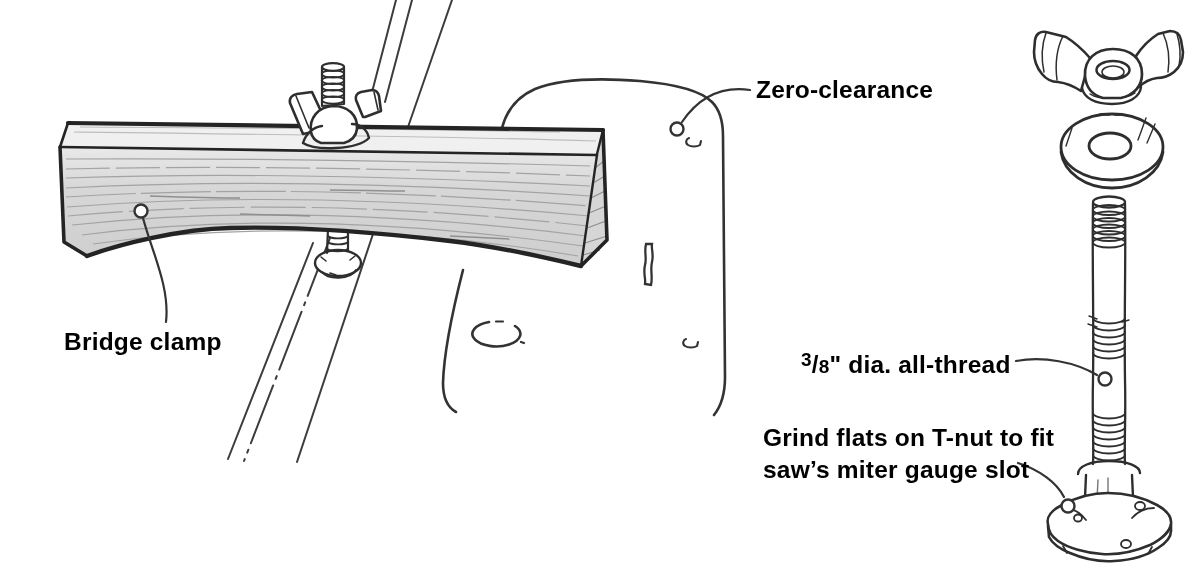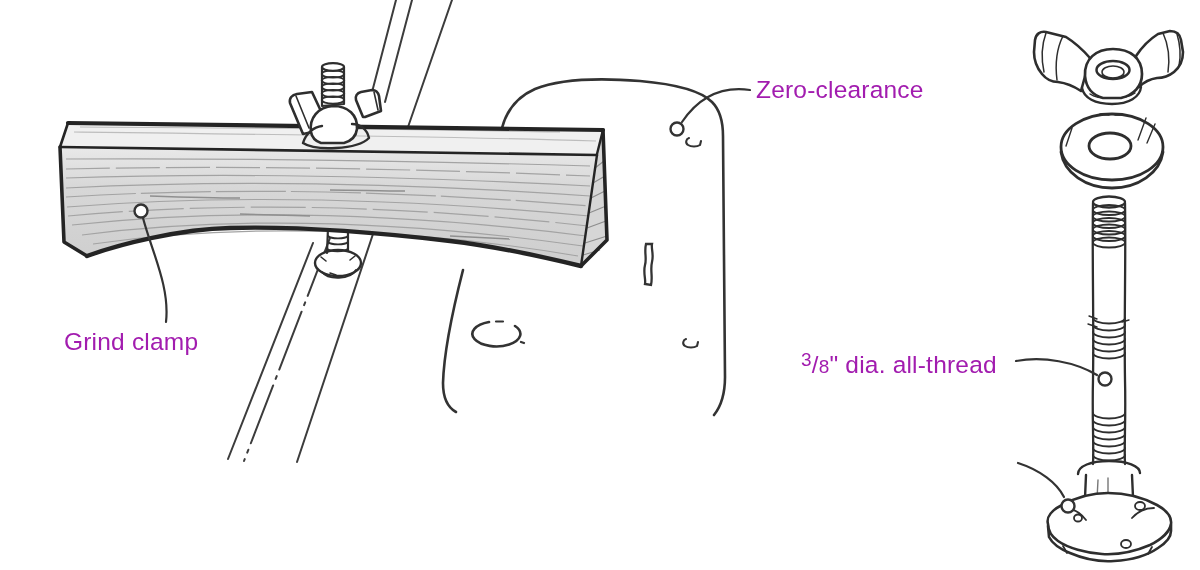--- a/index.html
+++ b/index.html
@@ -2,22 +2,22 @@
 <html><head>
 <meta charset="utf-8">
 <style>
   html,body{margin:0;padding:0;background:#fff;}
   .stage{
     position:relative;width:1200px;height:570px;background:#ffffff;
     font-family:"Liberation Sans", sans-serif;overflow:hidden;
   }
   .stage svg{position:absolute;left:0;top:0;}
   .label{
-    position:absolute;color:#a21caf;font-size:24.5px;line-height:32px;
-    letter-spacing:.2px;white-space:nowrap;
+    position:absolute;color:#000000;font-size:24.5px;line-height:32px;
+    letter-spacing:.2px;white-space:nowrap;font-weight:bold;
   }
   .label .sup{font-size:19px;vertical-align:7px;}
   .label .den{font-size:19px;}
   .label .slash{font-size:24px;}
 </style>
 </head>
 <body>
 
 <div class="stage">
 
@@ -181,23 +181,25 @@
     <path d="M 1018,463 C 1040,470 1057,483 1064,497"></path>
     <circle cx="1068" cy="506" r="6.5" fill="#fff" stroke-width="2.4"></circle>
   </g>
 </svg>
 
   <div class="label" style="left:756px;top:74px">
     <div>Zero-clearance</div>
   </div>
 
   <div class="label" style="left:64px;top:326px">
-    <span>Grind clamp</span>
+    <span>Bridge clamp</span>
   </div>
 
   <div class="label" style="left:801px;top:344px">
     <span class="sup">3</span><span class="slash">/</span><span class="den">8</span><span>" dia. all-thread</span>
   </div>
 
   <div class="label" style="left:763px;top:422px">
+    <div>Grind flats on T-nut to fit</div>
+    <div>saw’s miter gauge slot</div>
   </div>
 
 </div>
 
 </body></html>

